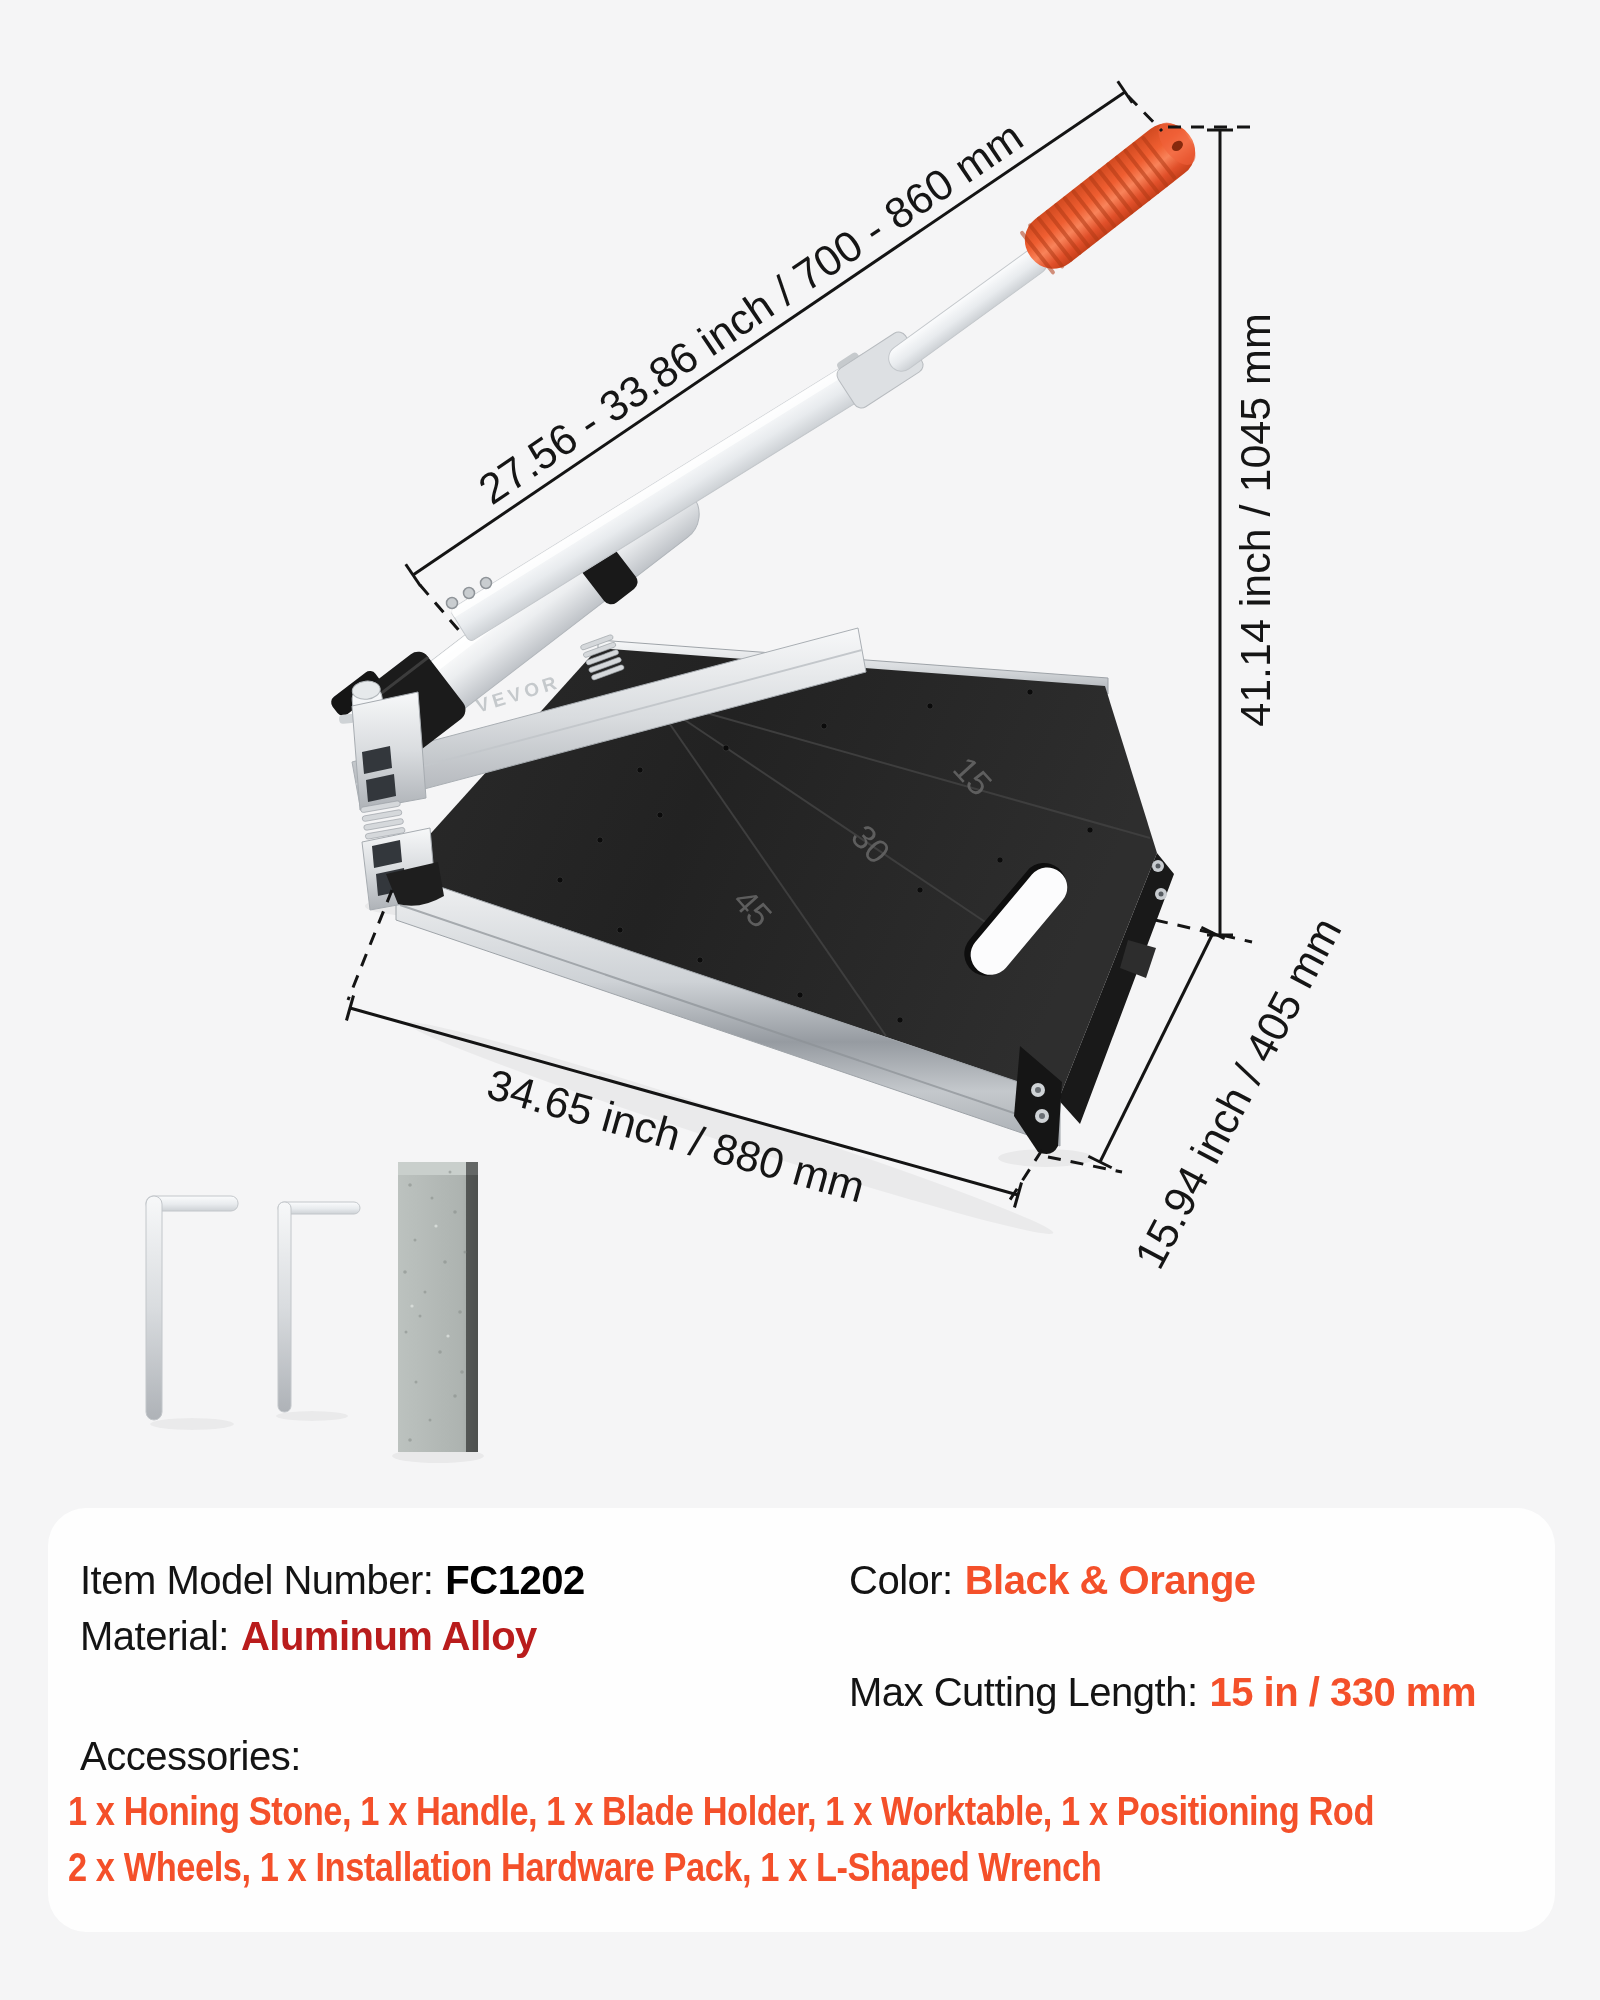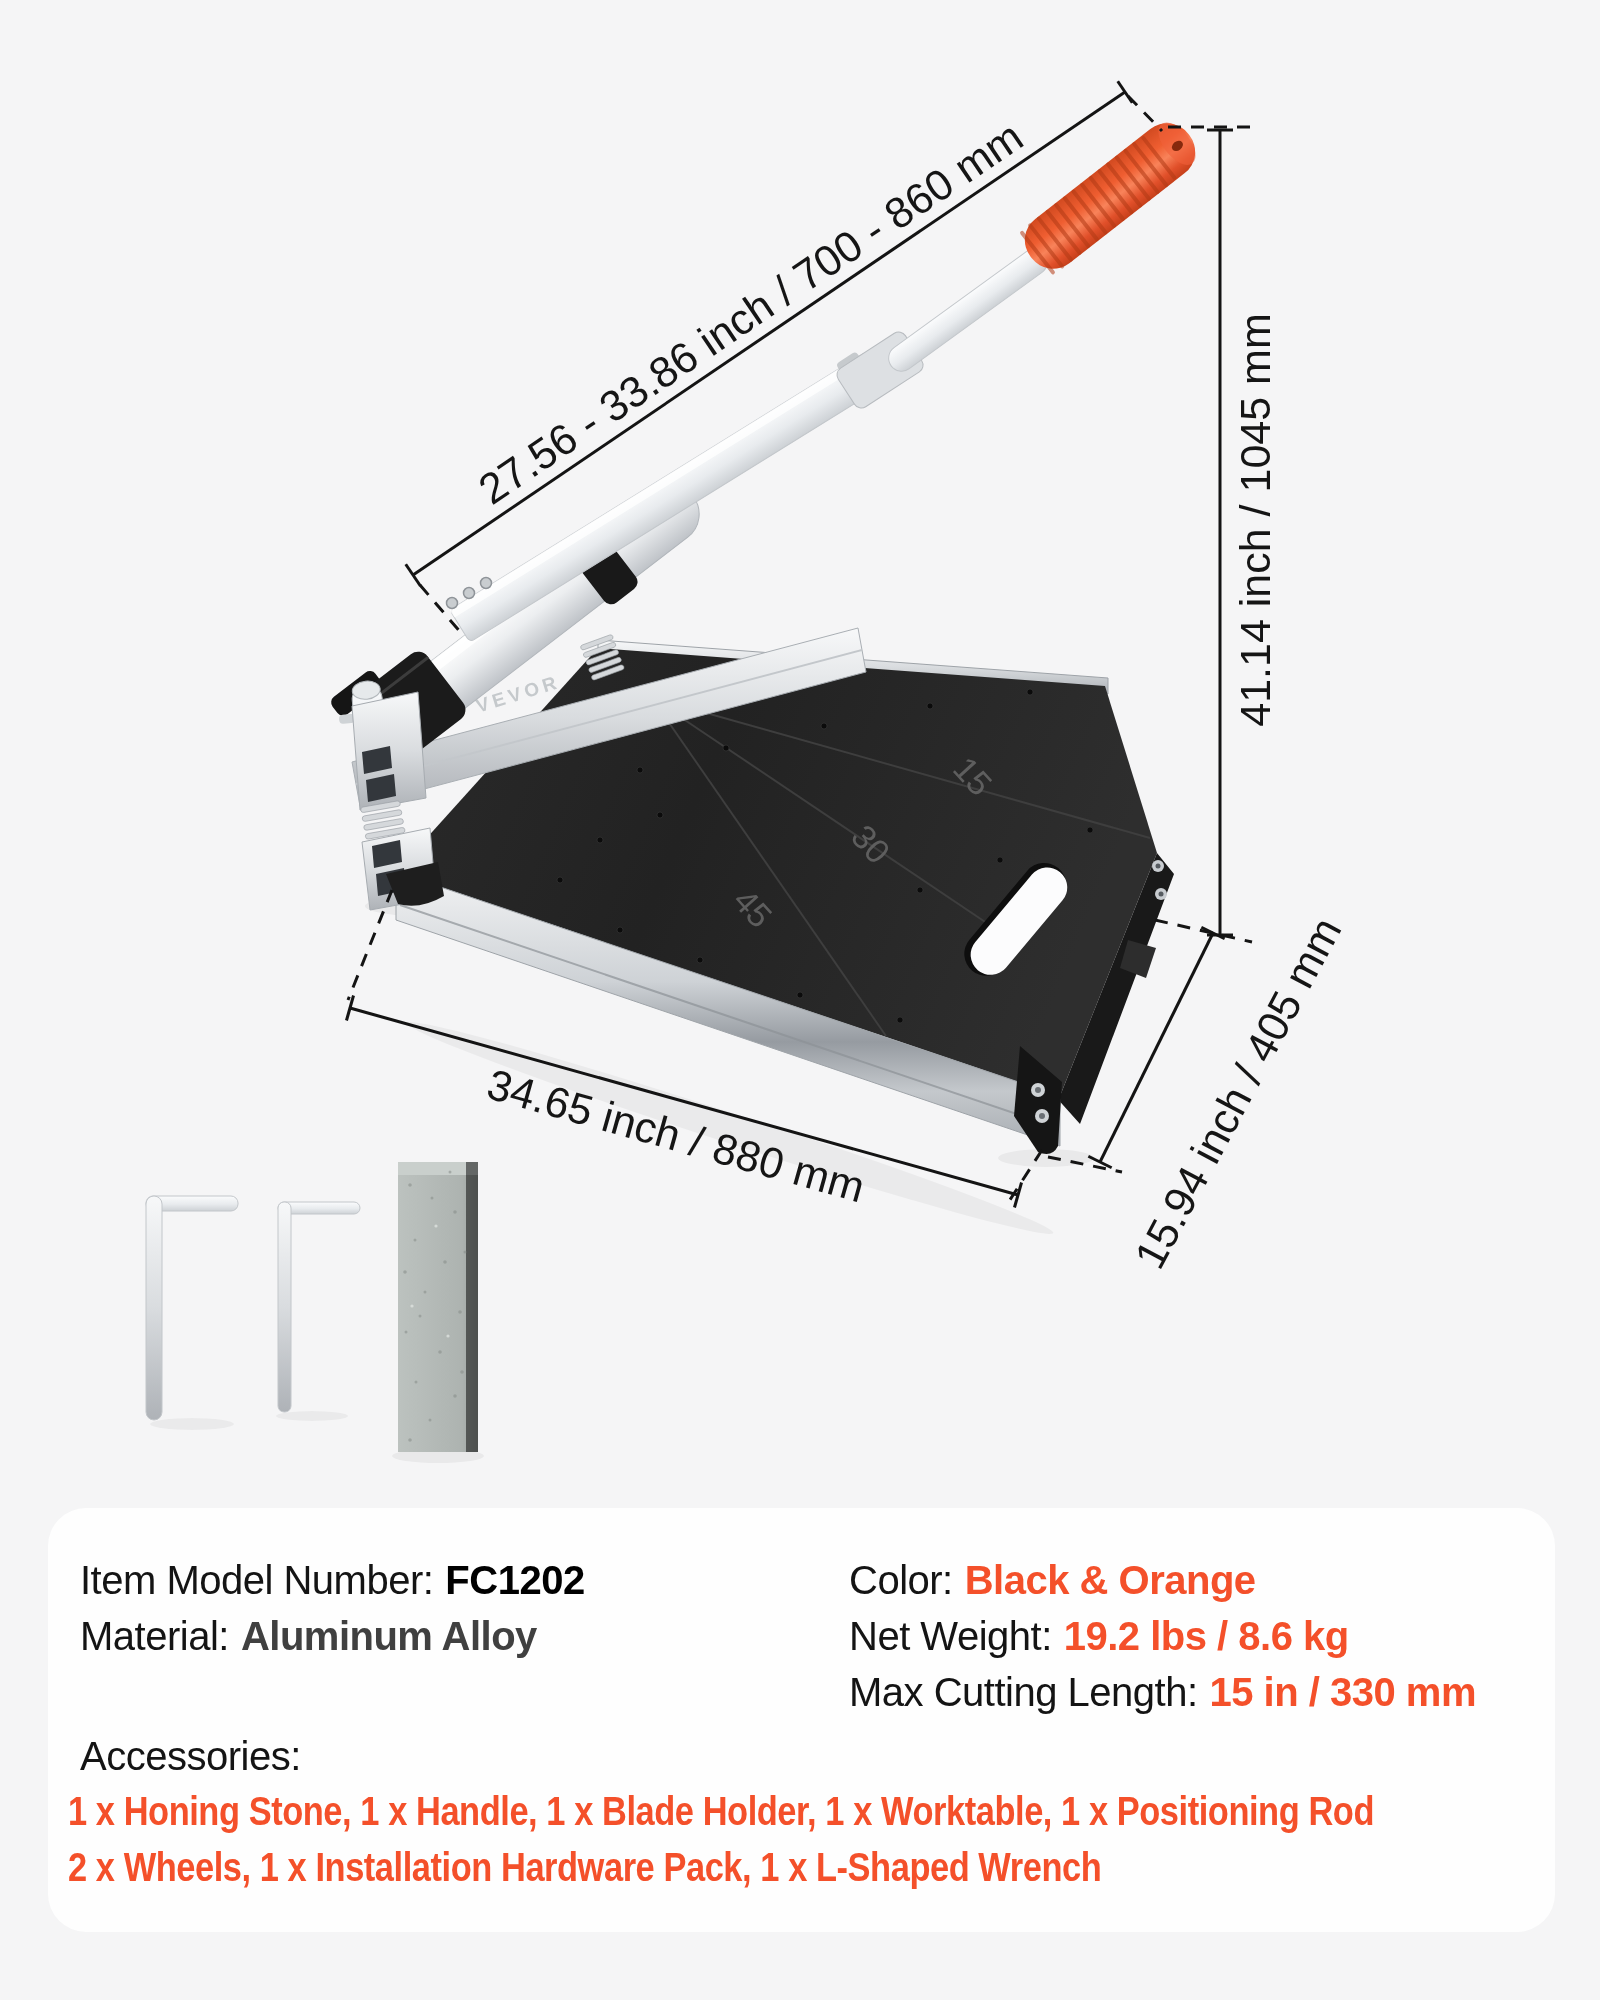--- a/index.html
+++ b/index.html
@@ -338,27 +338,24 @@
   <g transform="translate(1251,1100) rotate(-62)">
     <text class="dim-label" text-anchor="middle">15.94 inch / 405 mm</text>
   </g>
 </svg>
 
   <div class="spec-card">
     <div class="row col-l r1">
       <span class="lbl">Item Model Number:</span><span class="val" style="color:#000000">FC1202</span>
     </div>
     <div class="row col-l r2">
-      <span class="lbl">Material:</span><span class="val" style="color:#404040">Aluminum Alloy</span>
+      <span class="lbl">Material:</span><span class="val" style="color:#b91c1c">Aluminum Alloy</span>
     </div>
     <div class="row col-r r1">
       <span class="lbl">Color:</span><span class="val" style="color:#F4502A">Black &amp; Orange</span>
-    </div>
-    <div class="row col-r r2">
-      <span class="lbl">Net Weight:</span><span class="val" style="color:#F4502A">19.2 lbs / 8.6 kg</span>
     </div>
     <div class="row col-r r3">
       <span class="lbl">Max Cutting Length:</span><span class="val" style="color:#F4502A">15 in / 330 mm</span>
     </div>
     <div class="row acc-label">Accessories:</div>
     <div class="row acc-line a1" style="color:#F4502A">1 x Honing Stone, 1 x Handle, 1 x Blade Holder, 1 x Worktable, 1 x Positioning Rod</div>
     <div class="row acc-line a2" style="color:#F4502A">2 x Wheels, 1 x Installation Hardware Pack, 1 x L-Shaped Wrench</div>
   </div>
 </div>
 

